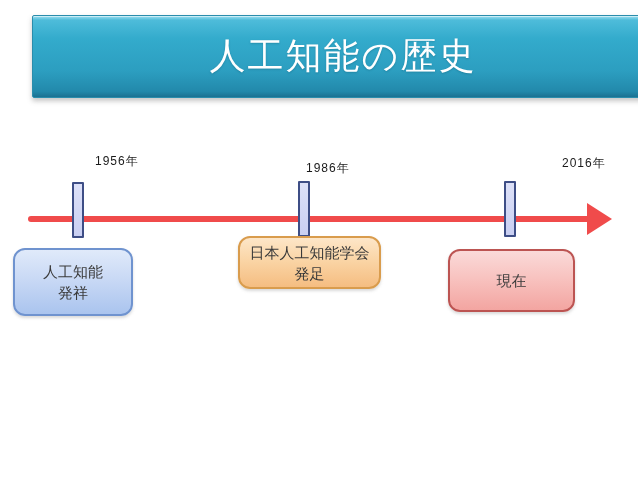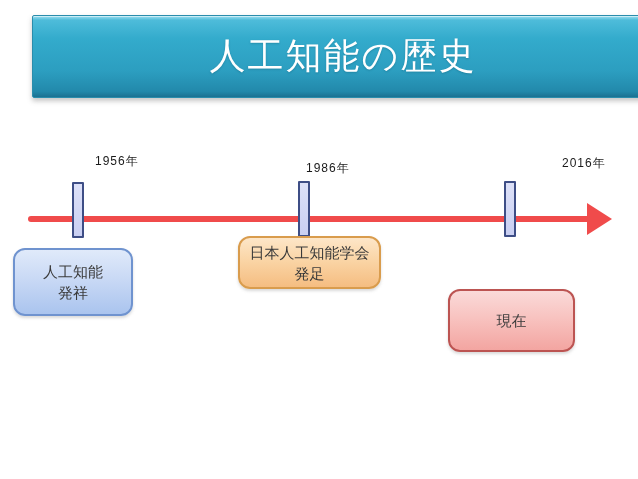--- a/index.html
+++ b/index.html
@@ -77,21 +77,20 @@
   .event-orange{
     left:231px;top:236px;width:143px;height:53px;
     border:2px solid #d99c4d;
     background:linear-gradient(180deg,#fde6c8 0%,#fad5a6 45%,#f5bd81 100%);
     margin-left:7px;
   }
   .event-pink{
     left:448px;top:249px;width:127px;height:63px;
     border:2px solid #bc5452;
     background:linear-gradient(180deg,#fadad9 0%,#f8c3c0 45%,#f3a5a1 100%);
-    margin-top:40px;
   }
 </style>
 </head>
 <body>
 
 <div class="slide">
 
   <div class="title-banner">
     <span class="title-text">人工知能の歴史</span>
   </div>

